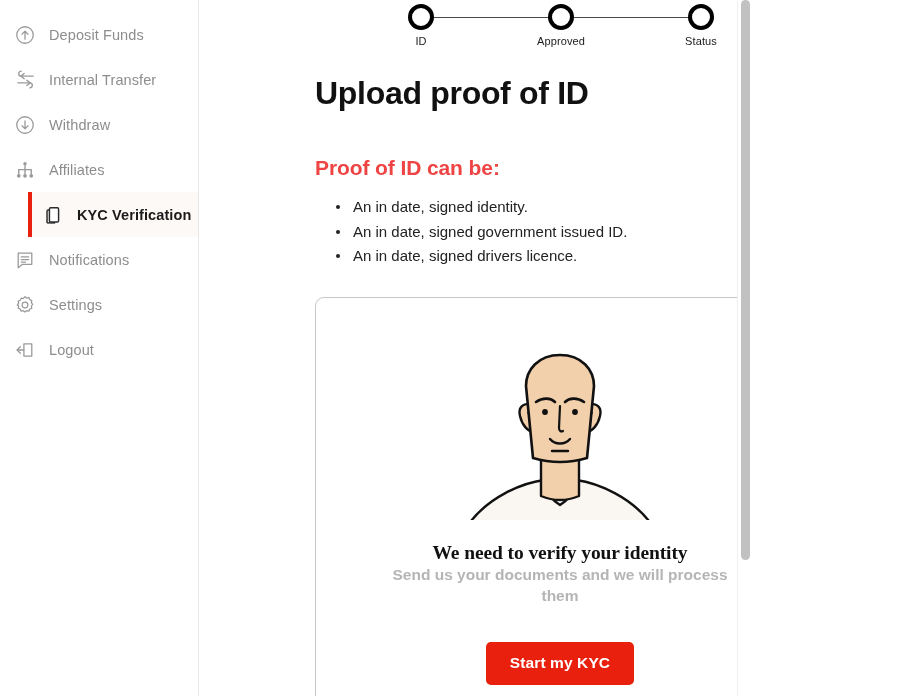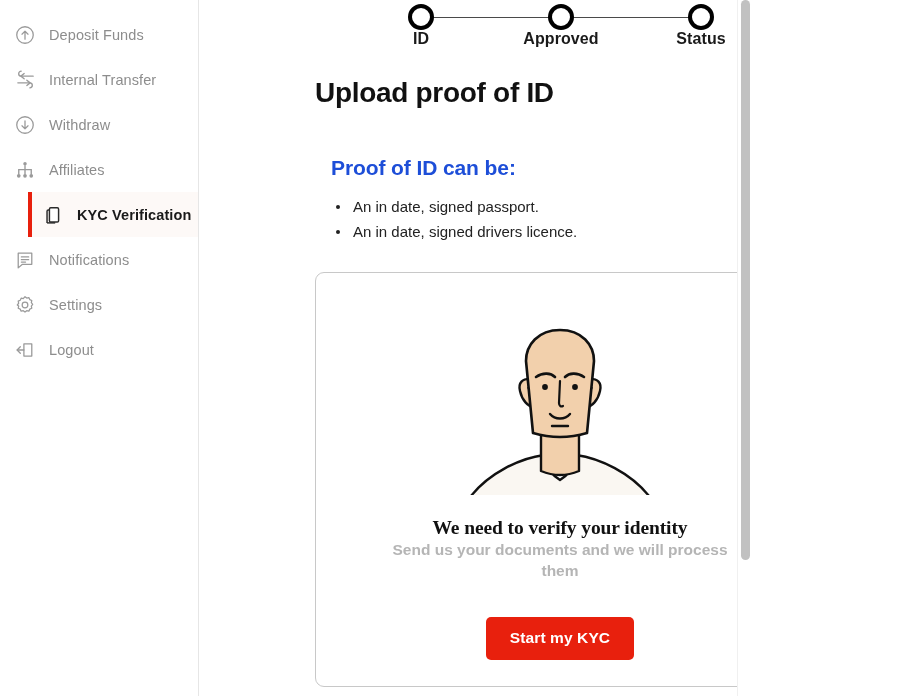--- a/index.html
+++ b/index.html
@@ -121,47 +121,48 @@
   .step-dot {
     width: 26px;
     height: 26px;
     margin: 13px auto 0;
     border: 4px solid #000000;
     border-radius: 50%;
     background: #ffffff;
     box-sizing: border-box;
   }
   .step-label {
-    font-size: 16px;
-    font-weight: bold;
+    margin-top: 5px;
+    font-size: 11px;
+    font-weight: normal;
     color: #1a1a1a;
     letter-spacing: 0.1px;
   }
 
   
   .content {
     padding-left: 116px;
     padding-right: 20px;
   }
 
   h1.page-title {
     margin: 22px 0 0 0;
-    font-size: 28px;
+    font-size: 32px;
     line-height: 40px;
     font-weight: bold;
     color: #111111;
     letter-spacing: -0.3px;
   }
 
   h2.sub-title {
-    margin: 42px 0 0 16px;
+    margin: 42px 0 0 0;
     font-size: 21px;
     line-height: 26px;
     font-weight: bold;
-    color: #1d4ed8;
+    color: #ef4444;
     letter-spacing: -0.1px;
   }
 
   ul.proof-list {
     margin: 14px 0 0 0;
     padding-left: 38px;
     list-style: none;
   }
   ul.proof-list li {
     position: relative;
@@ -373,21 +374,22 @@
         </div>
       </div>
 
       <div class="content">
 
         <h1 class="page-title">Upload proof of ID</h1>
 
         <h2 class="sub-title">Proof of ID can be:</h2>
 
         <ul class="proof-list">
-          <li>An in date, signed passport.</li>
+          <li>An in date, signed identity.</li>
+          <li>An in date, signed government issued ID.</li>
           <li>An in date, signed drivers licence.</li>
         </ul>
 
         <section class="kyc-card">
 
           <div class="avatar-wrap">
             <svg width="200" height="180" viewBox="0 0 200 180">
 
               <path d="M8 175 C 28 147, 62 133, 84 130 L 116 130 C 138 133, 172 147, 192 175 Z" fill="#faf7f2" stroke="#111111" stroke-width="2.4" stroke-linejoin="round"></path>
 

